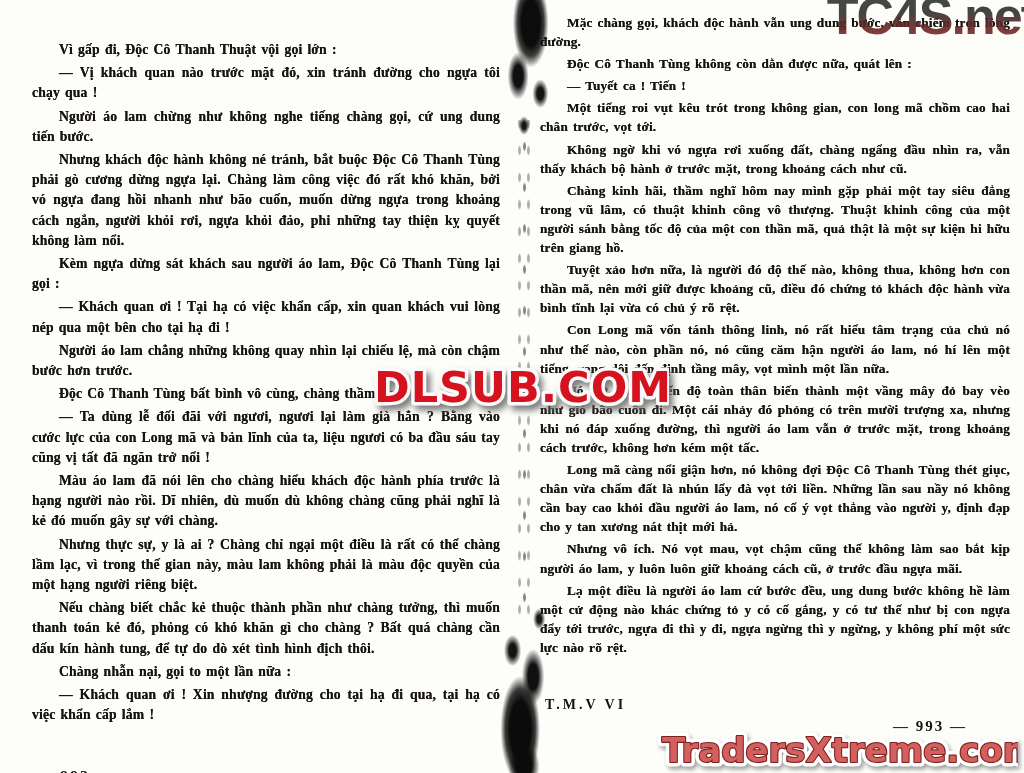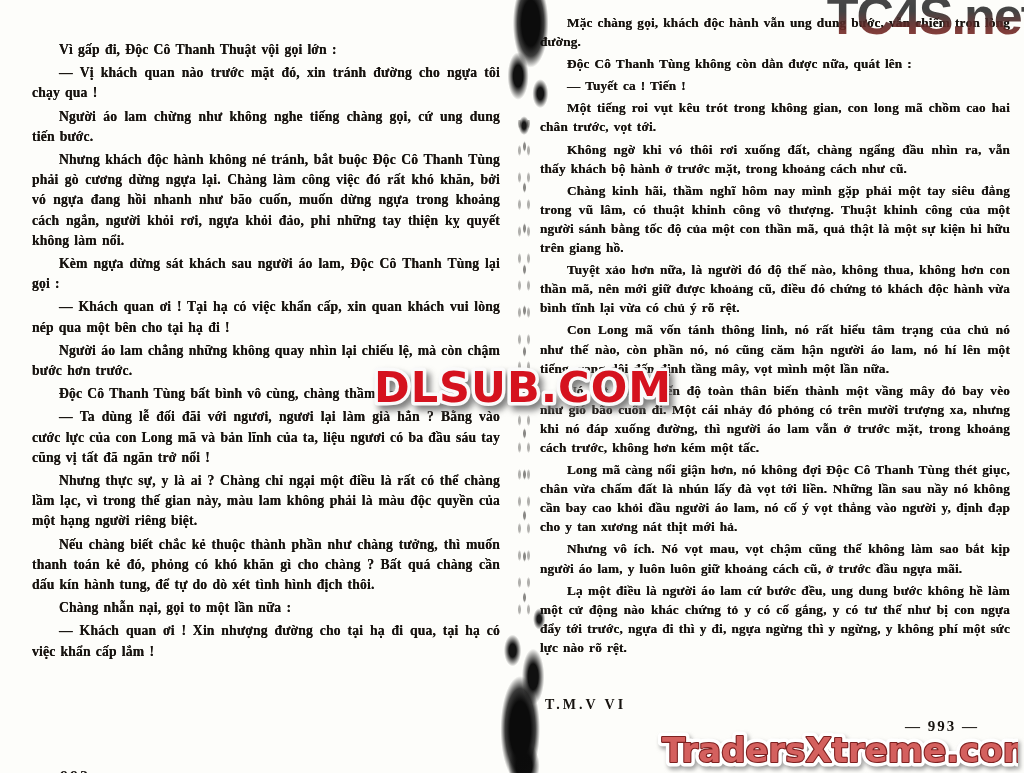--- a/index.html
+++ b/index.html
@@ -6,21 +6,21 @@
   #scan{position:relative;width:1024px;height:773px;background:#fdfdfa;overflow:hidden;
         font-family:"Liberation Serif","DejaVu Serif",serif;}
   .page{position:absolute;text-align:justify;color:#17130f;font-weight:700;
         word-spacing:1.5px;letter-spacing:.15px;}
   #page-left{left:32px;top:40px;width:468px;font-size:13.7px;line-height:20.2px;}
   #page-right{left:540px;top:13px;width:470px;font-size:13.3px;line-height:19.1px;}
   .para{margin:0 0 3px 0;text-indent:27px;text-shadow:0 0 .4px rgba(20,15,10,.85);}
   .footer{position:absolute;color:#17130f;font-weight:700;}
   #pn-left{left:36px;top:768px;font-size:16px;letter-spacing:2px;}
   #footer-vol{left:545px;top:697px;font-size:14px;letter-spacing:3px;}
-  #pn-right{left:893px;top:718px;font-size:15px;letter-spacing:2px;z-index:6;margin-left:12px;}
+  #pn-right{left:893px;top:718px;font-size:15px;letter-spacing:2px;z-index:6;}
   
   .blob{position:absolute;z-index:2;}
   #blob-top{left:490px;top:-12px;width:74px;height:160px;background:
     radial-gradient(ellipse 24px 60px at 55% 22%,#0c0c0c 38%,rgba(12,12,12,.8) 55%,transparent 74%),
     radial-gradient(ellipse 15px 34px at 38% 55%,#101010 32%,transparent 70%),
     radial-gradient(ellipse 11px 20px at 68% 66%,#141414 30%,transparent 72%),
     radial-gradient(ellipse 7px 12px at 46% 86%,#181818 30%,transparent 78%);}
   #blob-bottom{left:486px;top:598px;width:76px;height:175px;background:
     radial-gradient(ellipse 26px 70px at 45% 75%,#0b0b0b 40%,rgba(11,11,11,.8) 58%,transparent 76%),
     radial-gradient(ellipse 16px 40px at 62% 45%,#101010 32%,transparent 70%),
@@ -52,32 +52,33 @@
   <div id="page-left" class="page">
       <p class="para">Vì gấp đi, Độc Cô Thanh Thuật vội gọi lớn :</p>
       <p class="para">— Vị khách quan nào trước mặt đó, xin tránh đường cho ngựa tôi chạy qua !</p>
       <p class="para">Người áo lam chừng như không nghe tiếng chàng gọi, cứ ung dung tiến bước.</p>
       <p class="para">Nhưng khách độc hành không né tránh, bắt buộc Độc Cô Thanh Tùng phải gò cương dừng ngựa lại. Chàng làm công việc đó rất khó khăn, bởi vó ngựa đang hồi nhanh như bão cuốn, muốn dừng ngựa trong khoảng cách ngắn, người khỏi rơi, ngựa khỏi đảo, phi những tay thiện kỵ quyết không làm nổi.</p>
       <p class="para">Kèm ngựa dừng sát khách sau người áo lam, Độc Cô Thanh Tùng lại gọi :</p>
       <p class="para">— Khách quan ơi ! Tại hạ có việc khẩn cấp, xin quan khách vui lòng nép qua một bên cho tại hạ đi !</p>
       <p class="para">Người áo lam chẳng những không quay nhìn lại chiếu lệ, mà còn chậm bước hơn trước.</p>
       <p class="para">Độc Cô Thanh Tùng bất bình vô cùng, chàng thầm nghĩ :</p>
       <p class="para">— Ta dùng lễ đối đãi với ngươi, ngươi lại làm già hẳn ? Bằng vào cước lực của con Long mã và bản lĩnh của ta, liệu ngươi có ba đầu sáu tay cũng vị tất đã ngăn trở nổi !</p>
+      <p class="para">Màu áo lam đã nói lên cho chàng hiểu khách độc hành phía trước là hạng người nào rồi. Dĩ nhiên, dù muốn dù không chàng cũng phải nghĩ là kẻ đó muốn gây sự với chàng.</p>
       <p class="para">Nhưng thực sự, y là ai ? Chàng chỉ ngại một điều là rất có thể chàng lầm lạc, vì trong thế gian này, màu lam không phải là màu độc quyền của một hạng người riêng biệt.</p>
       <p class="para">Nếu chàng biết chắc kẻ thuộc thành phần như chàng tưởng, thì muốn thanh toán kẻ đó, phỏng có khó khăn gì cho chàng ? Bất quá chàng cần dấu kín hành tung, để tự do dò xét tình hình địch thôi.</p>
       <p class="para">Chàng nhẫn nại, gọi to một lần nữa :</p>
       <p class="para">— Khách quan ơi ! Xin nhượng đường cho tại hạ đi qua, tại hạ có việc khẩn cấp lắm !</p>
     </div>
 
   <div id="page-right" class="page">
       <p class="para">Mặc chàng gọi, khách độc hành vẫn ung dung bước, vẫn chiếm trọn lòng đường.</p>
       <p class="para">Độc Cô Thanh Tùng không còn dằn được nữa, quát lên :</p>
       <p class="para">— Tuyết ca ! Tiến !</p>
       <p class="para">Một tiếng roi vụt kêu trót trong không gian, con long mã chồm cao hai chân trước, vọt tới.</p>
-      <p class="para">Không ngờ khi vó thôi rơi xuống đất, chàng ngẩng đầu nhìn ra, vẫn thấy khách bộ hành ở trước mặt, trong khoảng cách như cũ.</p>
+      <p class="para">Không ngờ khi vó ngựa rơi xuống đất, chàng ngẩng đầu nhìn ra, vẫn thấy khách bộ hành ở trước mặt, trong khoảng cách như cũ.</p>
       <p class="para">Chàng kinh hãi, thầm nghĩ hôm nay mình gặp phải một tay siêu đẳng trong vũ lâm, có thuật khinh công vô thượng. Thuật khinh công của một người sánh bằng tốc độ của một con thần mã, quả thật là một sự kiện hi hữu trên giang hồ.</p>
       <p class="para">Tuyệt xảo hơn nữa, là người đó độ thế nào, không thua, không hơn con thần mã, nên mới giữ được khoảng cũ, điều đó chứng tỏ khách độc hành vừa bình tĩnh lại vừa có chủ ý rõ rệt.</p>
       <p class="para">Con Long mã vốn tánh thông linh, nó rất hiểu tâm trạng của chủ nó như thế nào, còn phần nó, nó cũng căm hận người áo lam, nó hí lên một tiếng, vang dội đến định tầng mây, vọt mình một lần nữa.</p>
       <p class="para">Nó vọt nhanh đến độ toàn thân biến thành một vầng mây đỏ bay vèo như gió bão cuốn đi. Một cái nhảy đó phỏng có trên mười trượng xa, nhưng khi nó đáp xuống đường, thì người áo lam vẫn ở trước mặt, trong khoảng cách trước, không hơn kém một tấc.</p>
       <p class="para">Long mã càng nổi giận hơn, nó không đợi Độc Cô Thanh Tùng thét giục, chân vừa chấm đất là nhún lấy đà vọt tới liền. Những lần sau nầy nó không cần bay cao khỏi đầu người áo lam, nó cố ý vọt thẳng vào người y, định đạp cho y tan xương nát thịt mới hả.</p>
       <p class="para">Nhưng vô ích. Nó vọt mau, vọt chậm cũng thế không làm sao bắt kịp người áo lam, y luôn luôn giữ khoảng cách cũ, ở trước đầu ngựa mãi.</p>
       <p class="para">Lạ một điều là người áo lam cứ bước đều, ung dung bước không hề làm một cử động nào khác chứng tỏ y có cố gắng, y có tư thế như bị con ngựa đẩy tới trước, ngựa đi thì y đi, ngựa ngừng thì y ngừng, y không phí một sức lực nào rõ rệt.</p>
     </div>
 
   <div id="blob-top" class="blob"></div>

